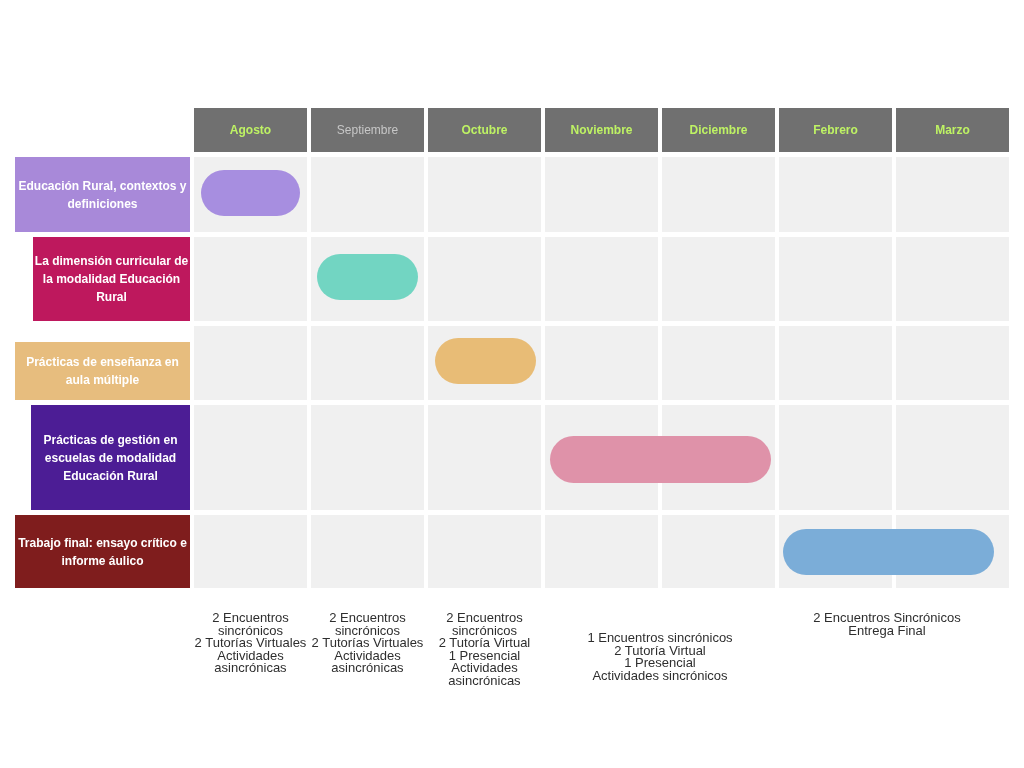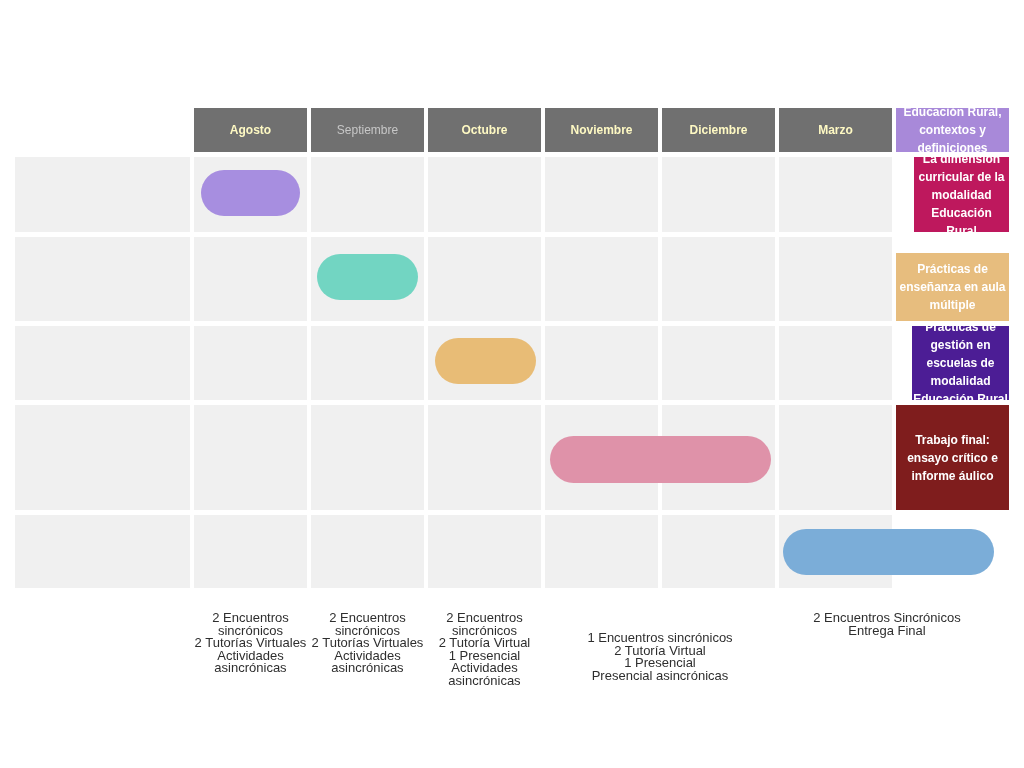--- a/index.html
+++ b/index.html
@@ -22,21 +22,21 @@
     grid-template-columns: 175px repeat(7, 113px);
     grid-template-rows: 44px 75px 84px 74px 105px 73px;
     row-gap: 5px;
     column-gap: 4px;
   }
 
   .corner { background: #ffffff; }
 
   .hcell {
     background: #707070;
-    color: #fef9c3;
+    color: #bef264;
     font-size: 12px;
     font-weight: bold;
     display: flex;
     align-items: center;
     justify-content: center;
   }
   .hcell.muted {
     color: #c7c7c7;
     font-weight: normal;
   }
@@ -75,20 +75,21 @@
 <div class="canvas">
 
   <div class="chart">
 
     <div class="corner"></div>
     <div class="hcell">Agosto</div>
     <div class="hcell muted">Septiembre</div>
     <div class="hcell">Octubre</div>
     <div class="hcell">Noviembre</div>
     <div class="hcell">Diciembre</div>
+    <div class="hcell">Febrero</div>
     <div class="hcell">Marzo</div>
 
     <div class="rowlabel" style="background-color: rgb(168, 137, 217);">Educación Rural, contextos y definiciones</div>
     <div class="cell"></div>
     <div class="cell"></div>
     <div class="cell"></div>
     <div class="cell"></div>
     <div class="cell"></div>
     <div class="cell"></div>
     <div class="cell"></div>
@@ -158,21 +159,21 @@
     <div>2 Tutoría Virtual</div>
     <div>1 Presencial</div>
     <div>Actividades</div>
     <div>asincrónicas</div>
   </div>
 
   <div class="fnote" style="left:545px; width:230px;margin-top:20px;">
     <div>1 Encuentros sincrónicos</div>
     <div>2 Tutoría Virtual</div>
     <div>1 Presencial</div>
-    <div>Presencial asincrónicas</div>
+    <div>Actividades sincrónicos</div>
   </div>
 
   <div class="fnote" style="left:772px; width:230px;">
     <div>2 Encuentros Sincrónicos</div>
     <div>Entrega Final</div>
   </div>
 
 </div>
 
 </body></html>

